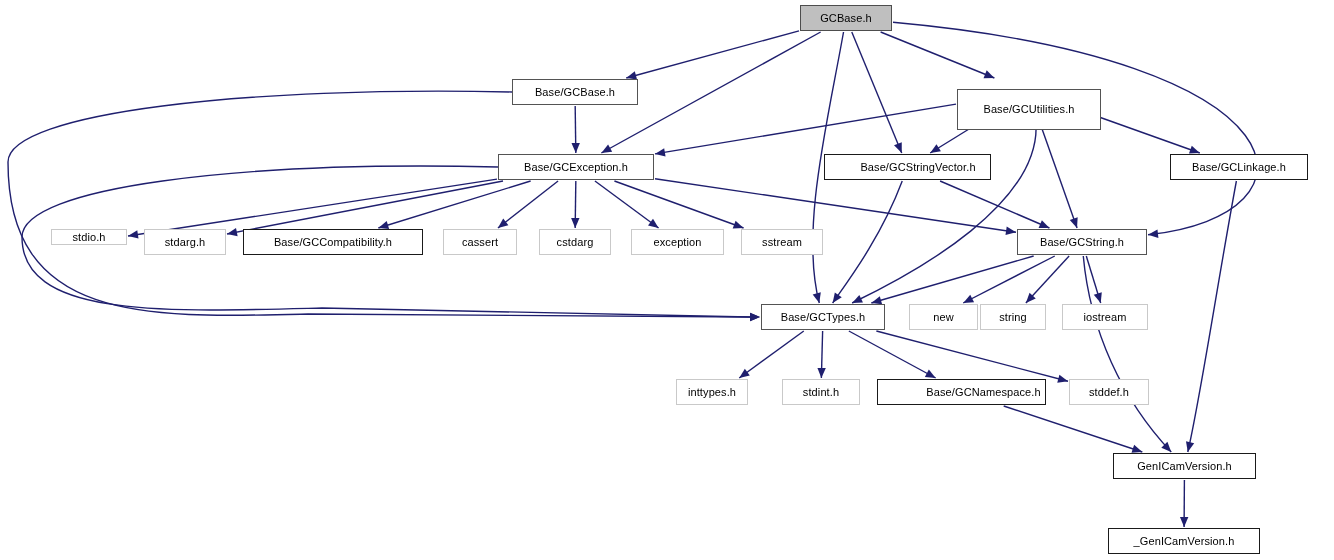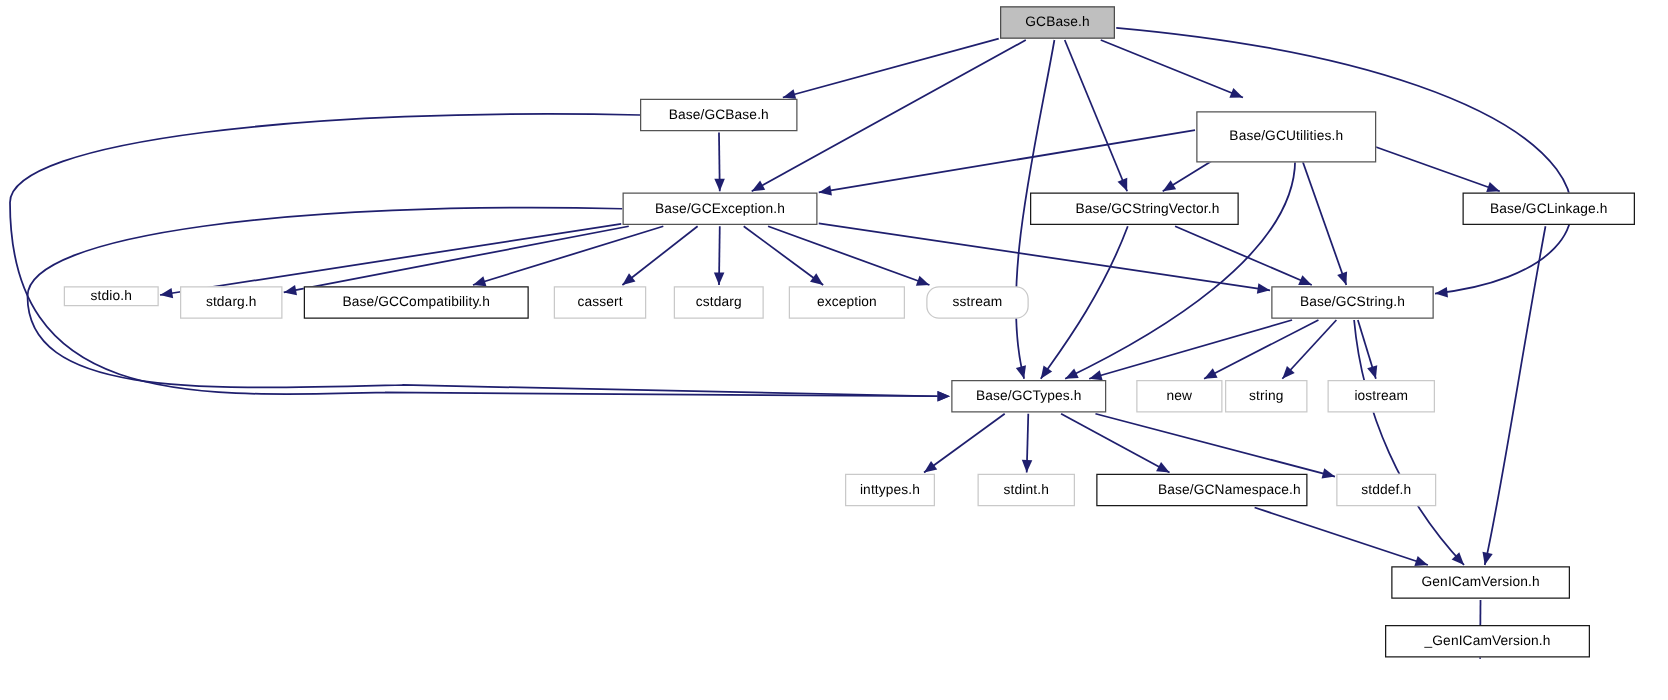--- a/index.html
+++ b/index.html
@@ -168,21 +168,21 @@
       </div>
       <div class="node plain" style="left: 443px; top: 229px; width: 74px; height: 26px;">
         <span>cassert</span>
       </div>
       <div class="node plain" style="left: 539px; top: 229px; width: 72px; height: 26px;">
         <span>cstdarg</span>
       </div>
       <div class="node plain" style="left: 631px; top: 229px; width: 93px; height: 26px;">
         <span>exception</span>
       </div>
-      <div class="node plain" style="left: 741px; top: 229px; width: 82px; height: 26px; border-radius: 10px;">
+      <div class="node plain" style="left: 741px; top: 229px; width: 82px; height: 26px;">
         <span>sstream</span>
       </div>
       <div class="node strongbox" style="left: 1017px; top: 229px; width: 130px; height: 26px;">
         <span>Base/GCString.h</span>
       </div>
       <div class="node strongbox" style="left: 761px; top: 304px; width: 124px; height: 26px;">
         <span>Base/GCTypes.h</span>
       </div>
       <div class="node plain" style="left: 909px; top: 304px; width: 69px; height: 26px;">
         <span>new</span>
@@ -201,17 +201,17 @@
       </div>
       <div class="node bold" style="left: 877px; top: 379px; width: 169px; height: 26px; padding-left: 44px;">
         <span>Base/GCNamespace.h</span>
       </div>
       <div class="node plain" style="left: 1069px; top: 379px; width: 80px; height: 26px;">
         <span>stddef.h</span>
       </div>
       <div class="node bold" style="left: 1113px; top: 453px; width: 143px; height: 26px;">
         <span>GenICamVersion.h</span>
       </div>
-      <div class="node bold" style="left: 1108px; top: 500px; width: 164px; height: 26px;">
+      <div class="node bold" style="left: 1108px; top: 528px; width: 152px; height: 26px;">
         <span>_GenICamVersion.h</span>
       </div>
     </div>
 </div>
 
 </body></html>

